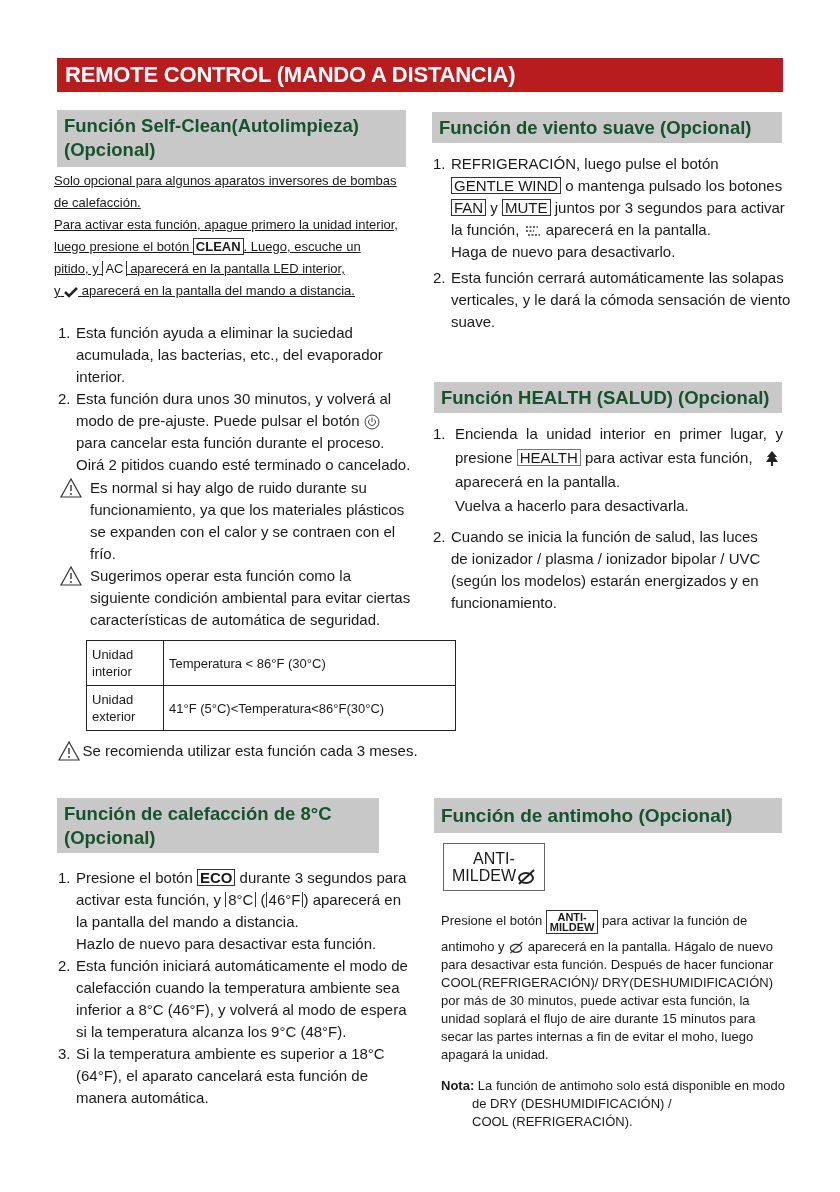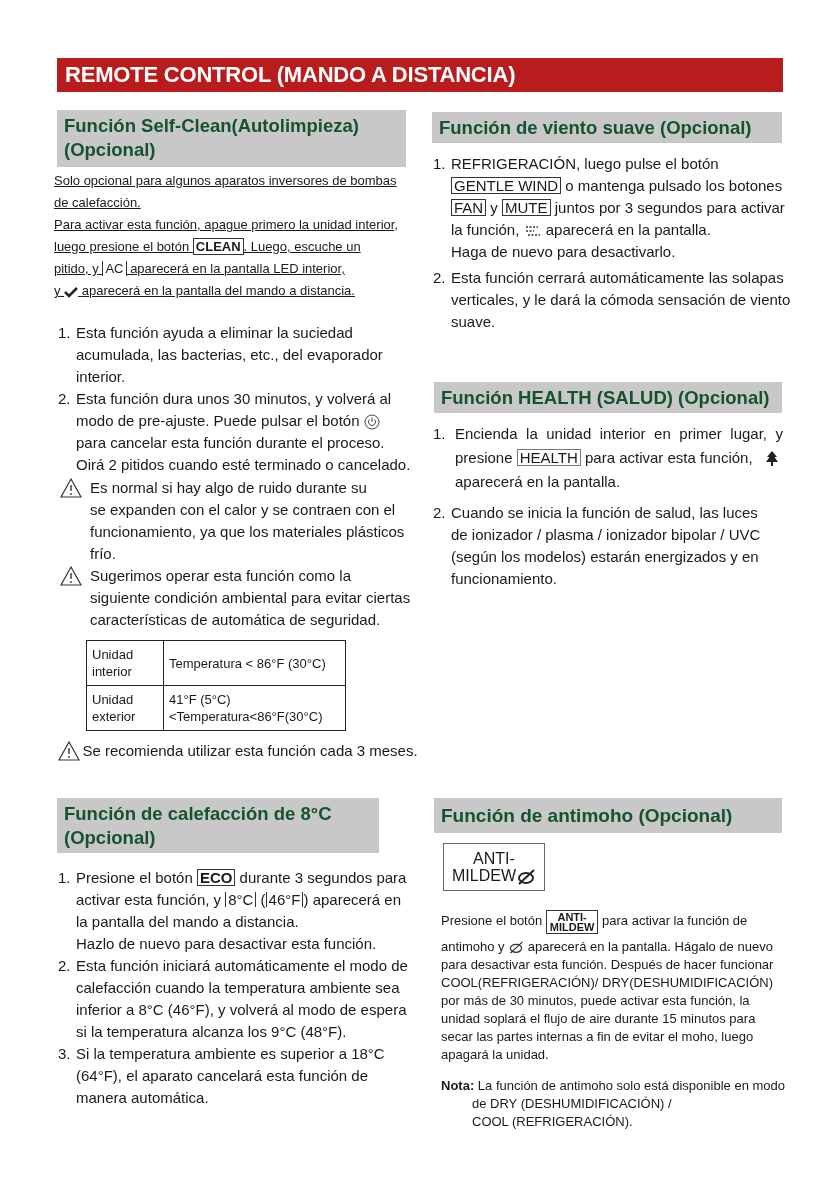--- a/index.html
+++ b/index.html
@@ -12,21 +12,21 @@
               font-size: 18.5px; line-height: 24px; padding: 4px 7px; box-sizing: border-box; }
   .txt { position: absolute; font-size: 15px; line-height: 22px; }
   .small { font-size: 13px; line-height: 22px; }
   .small2 { font-size: 13px; line-height: 18px; }
   .item { position: relative; padding-left: 18px; }
   .item .num { position: absolute; left: 0; top: 0; }
   .boxed { border: 1px solid #333; padding: 0 2px; line-height: 15px; display: inline-block; }
   .boxed.bold { font-weight: bold; border-width: 1.5px; }
   .warn { position: relative; padding-left: 32px; }
   .warn .tri { position: absolute; left: 2px; top: 1px; width: 22px; height: 20px; }
-  table.cond { position: absolute; left: 86px; top: 640px; width: 260px; border-collapse: collapse;
+  table.cond { position: absolute; left: 86px; top: 640px; width: 370px; border-collapse: collapse;
                font-size: 13px; padding-left: 32px; }
   table.cond td { border: 1.5px solid #222; padding: 2px 5px; vertical-align: middle; line-height: 17px; }
   table.cond td.lbl { width: 66px; }
   .am-badge { position: absolute; left: 443px; top: 843px; width: 102px; height: 48px;
               border: 1.5px solid #666; box-sizing: border-box; text-align: center;
               font-size: 16px; line-height: 17px; padding-top: 6px; }
   .am-inline { display: inline-block; border: 1px solid #333; font-size: 11px; line-height: 10px;
                text-align: center; padding: 1px 3px; vertical-align: middle; font-weight: bold; }
   svg { vertical-align: middle; }
 </style>
@@ -78,22 +78,22 @@
 </div>
 
 <div class="txt" style="left:58px; top:477px; width:360px;">
   <div class="warn">
     <svg class="tri" viewBox="0 0 22 20">
         <path d="M11 1 L21 19 L1 19 Z" fill="none" stroke="#333" stroke-width="1.2"></path>
         <line x1="11" y1="7" x2="11" y2="13" stroke="#333" stroke-width="1.4"></line>
         <circle cx="11" cy="16" r="0.9" fill="#333"></circle>
       </svg>
     <div>Es normal si hay algo de ruido durante su</div>
+    <div>funcionamiento, ya que los materiales plásticos</div>
     <div>se expanden con el calor y se contraen con el</div>
-    <div>funcionamiento, ya que los materiales plásticos</div>
     <div>frío.</div>
   </div>
   <div class="warn">
     <svg class="tri" viewBox="0 0 22 20">
         <path d="M11 1 L21 19 L1 19 Z" fill="none" stroke="#333" stroke-width="1.2"></path>
         <line x1="11" y1="7" x2="11" y2="13" stroke="#333" stroke-width="1.4"></line>
         <circle cx="11" cy="16" r="0.9" fill="#333"></circle>
       </svg>
     <div>Sugerimos operar esta función como la</div>
     <div>siguiente condición ambiental para evitar ciertas</div>
@@ -163,20 +163,21 @@
     <span class="num">1.</span>
     <div style="text-align:justify; text-align-last:justify;">Encienda la unidad interior en primer lugar, y</div>
     <div><span>presione</span>
       <span class="boxed" style="border-color:#777;">HEALTH</span>
       <span>para activar esta función,</span>
       <svg width="14" height="16" viewBox="0 0 14 16" style="margin-left:8px;">
           <path d="M7 0 L12 6 L9.5 6 L13 11 L1 11 L4.5 6 L2 6 Z" fill="#222"></path>
           <rect x="6" y="11" width="2" height="4" fill="#222"></rect>
         </svg></div>
     <div>aparecerá en la pantalla.</div>
+    <div>Vuelva a hacerlo para desactivarla.</div>
   </div>
   <div class="item" style="margin-top:8px;">
     <span class="num">2.</span>
     <div>Cuando se inicia la función de salud, las luces</div>
     <div>de ionizador / plasma / ionizador bipolar / UVC</div>
     <div>(según los modelos) estarán energizados y en</div>
     <div>funcionamiento.</div>
   </div>
 </div>
 

